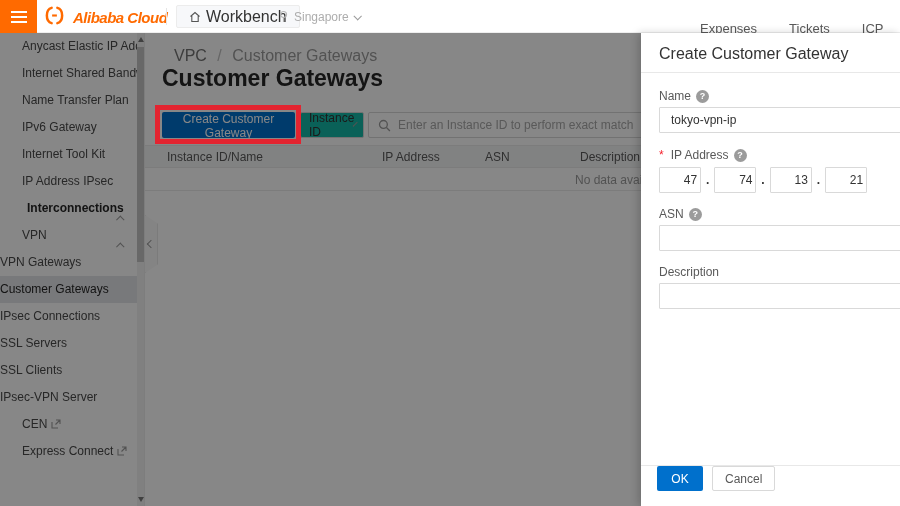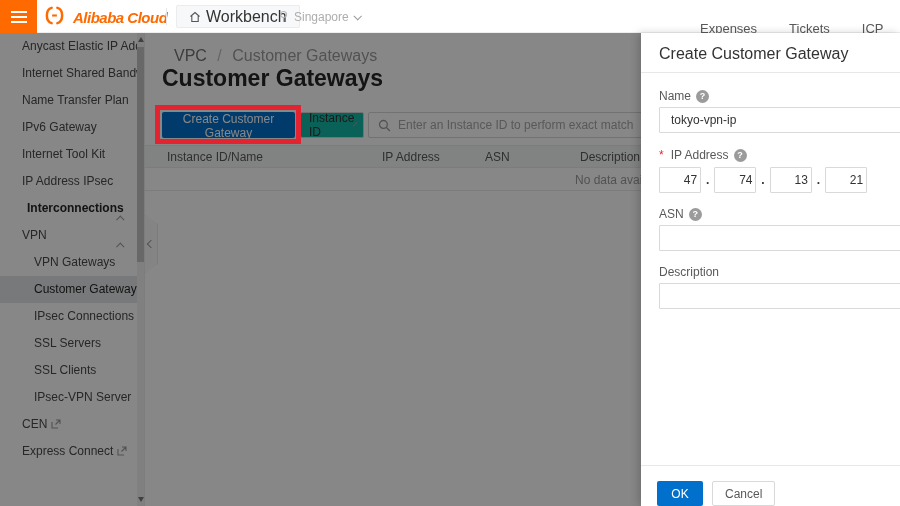--- a/index.html
+++ b/index.html
@@ -34,21 +34,21 @@
   .chev.down { transform:rotate(45deg) translateY(-1px); }
   .chev.up   { transform:rotate(-135deg) translateY(-1px); }
   .chev.left { transform:rotate(135deg); }
 
   
   .sidebar { position:absolute; top:33px; left:0; width:145px; bottom:0; background:#fff; z-index:1;
              border-right:1px solid #ececec; }
   .side-item { position:relative; height:27px; line-height:27px; font-size:12px; color:#4a4a4a;
                white-space:nowrap; overflow:hidden; cursor:pointer; }
   .side-item.lvl1 { padding-left:22px; }
-  .side-item.lvl2 { padding-left:34px; }
+  .side-item.lvl2 { }
   .side-item.group { padding-left:12px; font-weight:bold; color:#262626;margin-left:15px; }
   .side-item.selected { background:#e2e4e8; color:#262626; }
   .side-item .chev-wrap { position:absolute; right:20px; top:10px; }
   .ext-ico { display:inline-block; margin-left:4px; vertical-align:-1px; }
 
   .side-scroll { position:absolute; right:0; top:0; bottom:0; width:7px; background:#f2f2f2; }
   .side-thumb { position:absolute; right:0; top:14px; width:7px; height:215px; background:#c4c4c4; cursor:pointer; }
   .tri-up { position:absolute; right:0; top:4px; width:0; height:0; border-left:3.5px solid transparent;
             border-right:3.5px solid transparent; border-bottom:5px solid #7a7a7a; cursor:pointer; }
   .tri-down { position:absolute; right:0; bottom:4px; width:0; height:0; border-left:3.5px solid transparent;
@@ -97,21 +97,21 @@
   .txt-input { position:absolute; left:18px; width:290px; height:26px; border:1px solid #d9d9d9; border-radius:1px;
                font-size:12px; color:#333; padding:0 11px; outline:none; font-family:"Liberation Sans",sans-serif; }
   .lab-name { top:56px; } .inp-name { top:74px; }
   .lab-ip   { top:115px; } .ip-row { position:absolute; left:18px; top:134px; display:flex; align-items:center; gap:5px; }
   .octet { width:42px; height:26px; border:1px solid #d9d9d9; border-radius:1px; text-align:center; font-size:12px;
            color:#333; outline:none; font-family:"Liberation Sans",sans-serif;padding-left:21px; }
   .dot { font-weight:bold; color:#333; font-size:12px; }
   .lab-asn { top:174px; } .inp-asn { top:192px; }
   .lab-desc { top:232px; } .inp-desc { top:250px; }
   .panel-footer { position:absolute; left:0; right:0; bottom:0; height:41px; border-top:1px solid #e8e8e8;
-                  display:flex; align-items:flex-end; gap:9px; padding-left:16px; background:#fff; }
+                  display:flex; align-items:flex-start; gap:9px; padding-left:16px; background:#fff; }
   .ok-btn { width:46px; height:25px; background:#0070cc; color:#fff; border:none; border-radius:2px; font-size:12px;
             font-family:"Liberation Sans",sans-serif; cursor:pointer; }
   .cancel-btn { height:25px; padding:0 12px; background:#fff; color:#595959; border:1px solid #d9d9d9; border-radius:2px;
                 font-size:12px; font-family:"Liberation Sans",sans-serif; cursor:pointer; }
 </style>
 </head>
 <body>
 
 <div class="screen">
 

